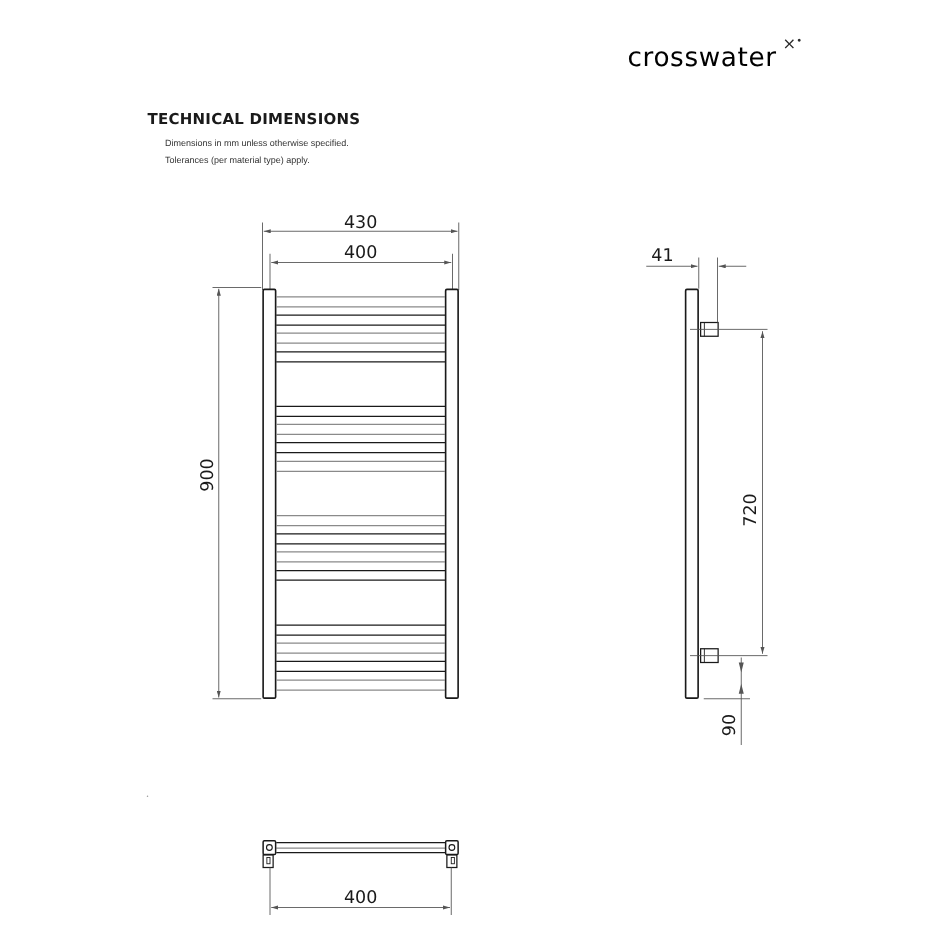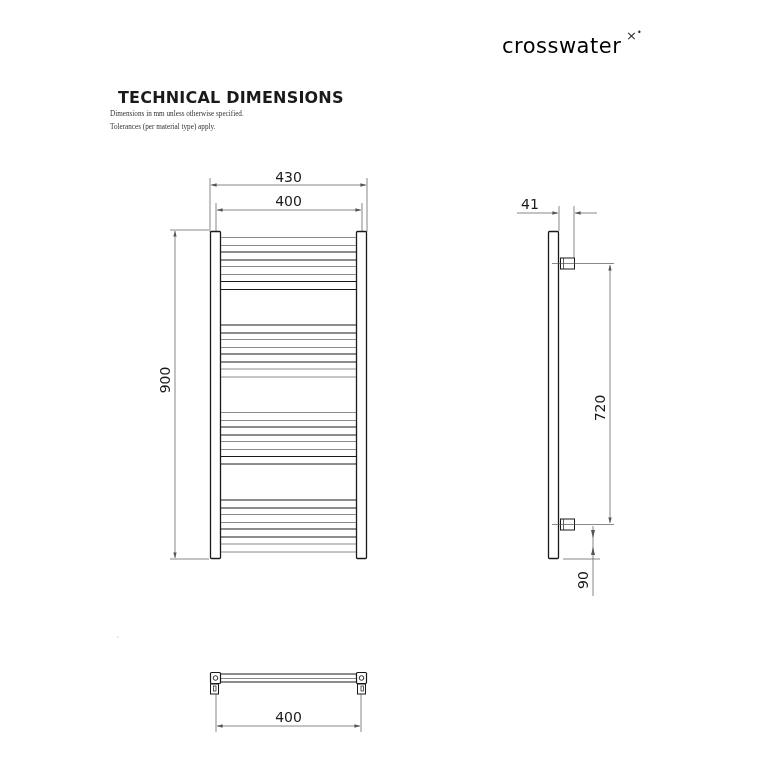--- a/index.html
+++ b/index.html
@@ -1,20 +1,20 @@
 <!DOCTYPE html>
 <html><head>
   <meta charset="utf-8">
   <style>
     html, body { margin:0; padding:0; background:#ffffff; }
     body { width:761px; height:761px; position:relative; overflow:hidden; font-family:"DejaVu Sans", sans-serif; color:#1a1a1a; }
     .logo { position:absolute; left:502px; top:34px; font-family:"DejaVu Sans", sans-serif; font-size:21px; letter-spacing:0.5px; color:#000000; font-weight:normal; }
     .logo-mark { position:absolute; left:626px; top:28px; font-size:13px; color:#2a2a2a; }
-    .title { position:absolute; left:118px; top:88px; font-family:"DejaVu Sans", sans-serif; font-weight:bold; font-size:16px; letter-spacing:0.2px; color:#1a1a1a; }
-    .note { position:absolute; left:110px; font-size:7.2px; color:#333; font-family:Liberation Serif, serif; }
+    .title { position:absolute; left:118px; top:88px; font-family:"DejaVu Sans", sans-serif; font-weight:bold; font-size:12px; letter-spacing:0.2px; color:#1a1a1a; }
+    .note { position:absolute; left:132px; font-size:7.2px; color:#333; font-family:Liberation Sans, sans-serif; }
     .note1 { top:110px; }
     .note2 { top:123px; }
     svg { position:absolute; left:0; top:0; }
     .dimtxt { font-family:"DejaVu Sans", sans-serif; font-size:14px; fill:#1a1a1a; }
   </style>
 </head>
 <body>
 
 <div class="logo">
   <span>crosswater</span>

